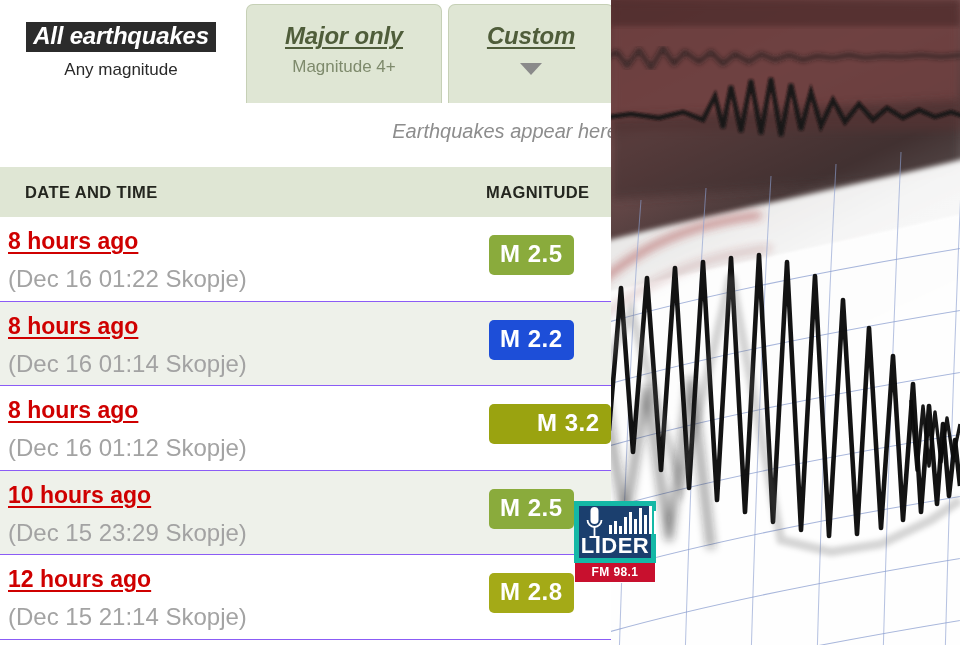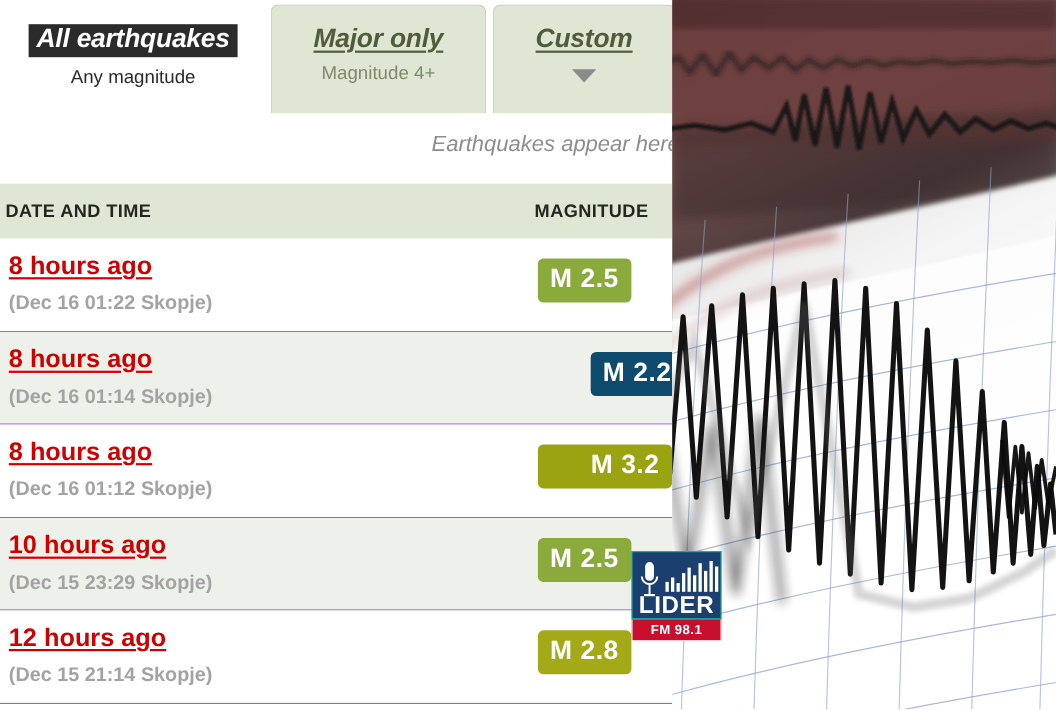--- a/index.html
+++ b/index.html
@@ -121,21 +121,21 @@
     position: relative;
   }
   .col-head {
     position: absolute;
     top: 16px;
     font-size: 16.5px;
     font-weight: bold;
     letter-spacing: 0.4px;
     color: #24261f;
   }
-  #head-date { left: 5px; }
+  #head-date { left: 25px; }
   #head-mag  { left: 486px; white-space: nowrap; }
 
   .quake-row {
     position: relative;
     height: 84.5px;
     background: #ffffff;
     border-bottom: 1px solid #8b5cf6;
   }
   .quake-row.alt { background: #eef1ea; }
 
@@ -148,23 +148,22 @@
     color: #cf0000;
     text-decoration: underline;
     text-underline-offset: 3px;
     text-decoration-thickness: 2px;
     cursor: pointer;
   }
   .row-local {
     position: absolute;
     left: 8px;
     top: 48px;
-    font-size: 18px;
+    font-size: 24px;
     color: #a3a3a3;
-    font-weight: bold;
   }
   .mag-badge {
     position: absolute;
     left: 489px;
     top: 18px;
     min-width: 84px;
     padding: 5px 11px 7px 11px;
     border-radius: 5px;
     color: #ffffff;
     font-size: 24px;
@@ -193,21 +192,21 @@
     width: 82px;
     height: 82px;
     overflow: hidden;
     font-family: "Liberation Sans", sans-serif;
   }
   #lider-box {
     position: relative;
     width: 82px;
     height: 62px;
     background: #1b3f6e;
-    border: 1px solid #14b8a6;
+    border: 5px solid #14b8a6;
   }
   #lider-word {
     position: absolute;
     left: 0; right: 0;
     bottom: 1px;
     text-align: center;
     color: #ffffff;
     font-size: 22px;
     font-weight: bold;
     letter-spacing: 0.5px;
@@ -294,21 +293,21 @@
 
       <div class="quake-row">
         <a class="row-when">8 hours ago</a>
         <div class="row-local">(Dec 16 01:22 Skopje)</div>
         <div class="mag-badge" style="background-color: rgb(138, 171, 60);">M 2.5</div>
       </div>
 
       <div class="quake-row alt">
         <a class="row-when">8 hours ago</a>
         <div class="row-local">(Dec 16 01:14 Skopje)</div>
-        <div class="mag-badge" style="background-color: #0c4a6e; margin-left: 48px;">M 2.2</div>
+        <div class="mag-badge" style="background-color: #1d4ed8;">M 2.2</div>
       </div>
 
       <div class="quake-row">
         <a class="row-when">8 hours ago</a>
         <div class="row-local">(Dec 16 01:12 Skopje)</div>
         <div class="mag-badge" style="background-color: rgb(154, 163, 16); padding-left: 48px;">M 3.2</div>
       </div>
 
       <div class="quake-row alt">
         <a class="row-when">10 hours ago</a>

